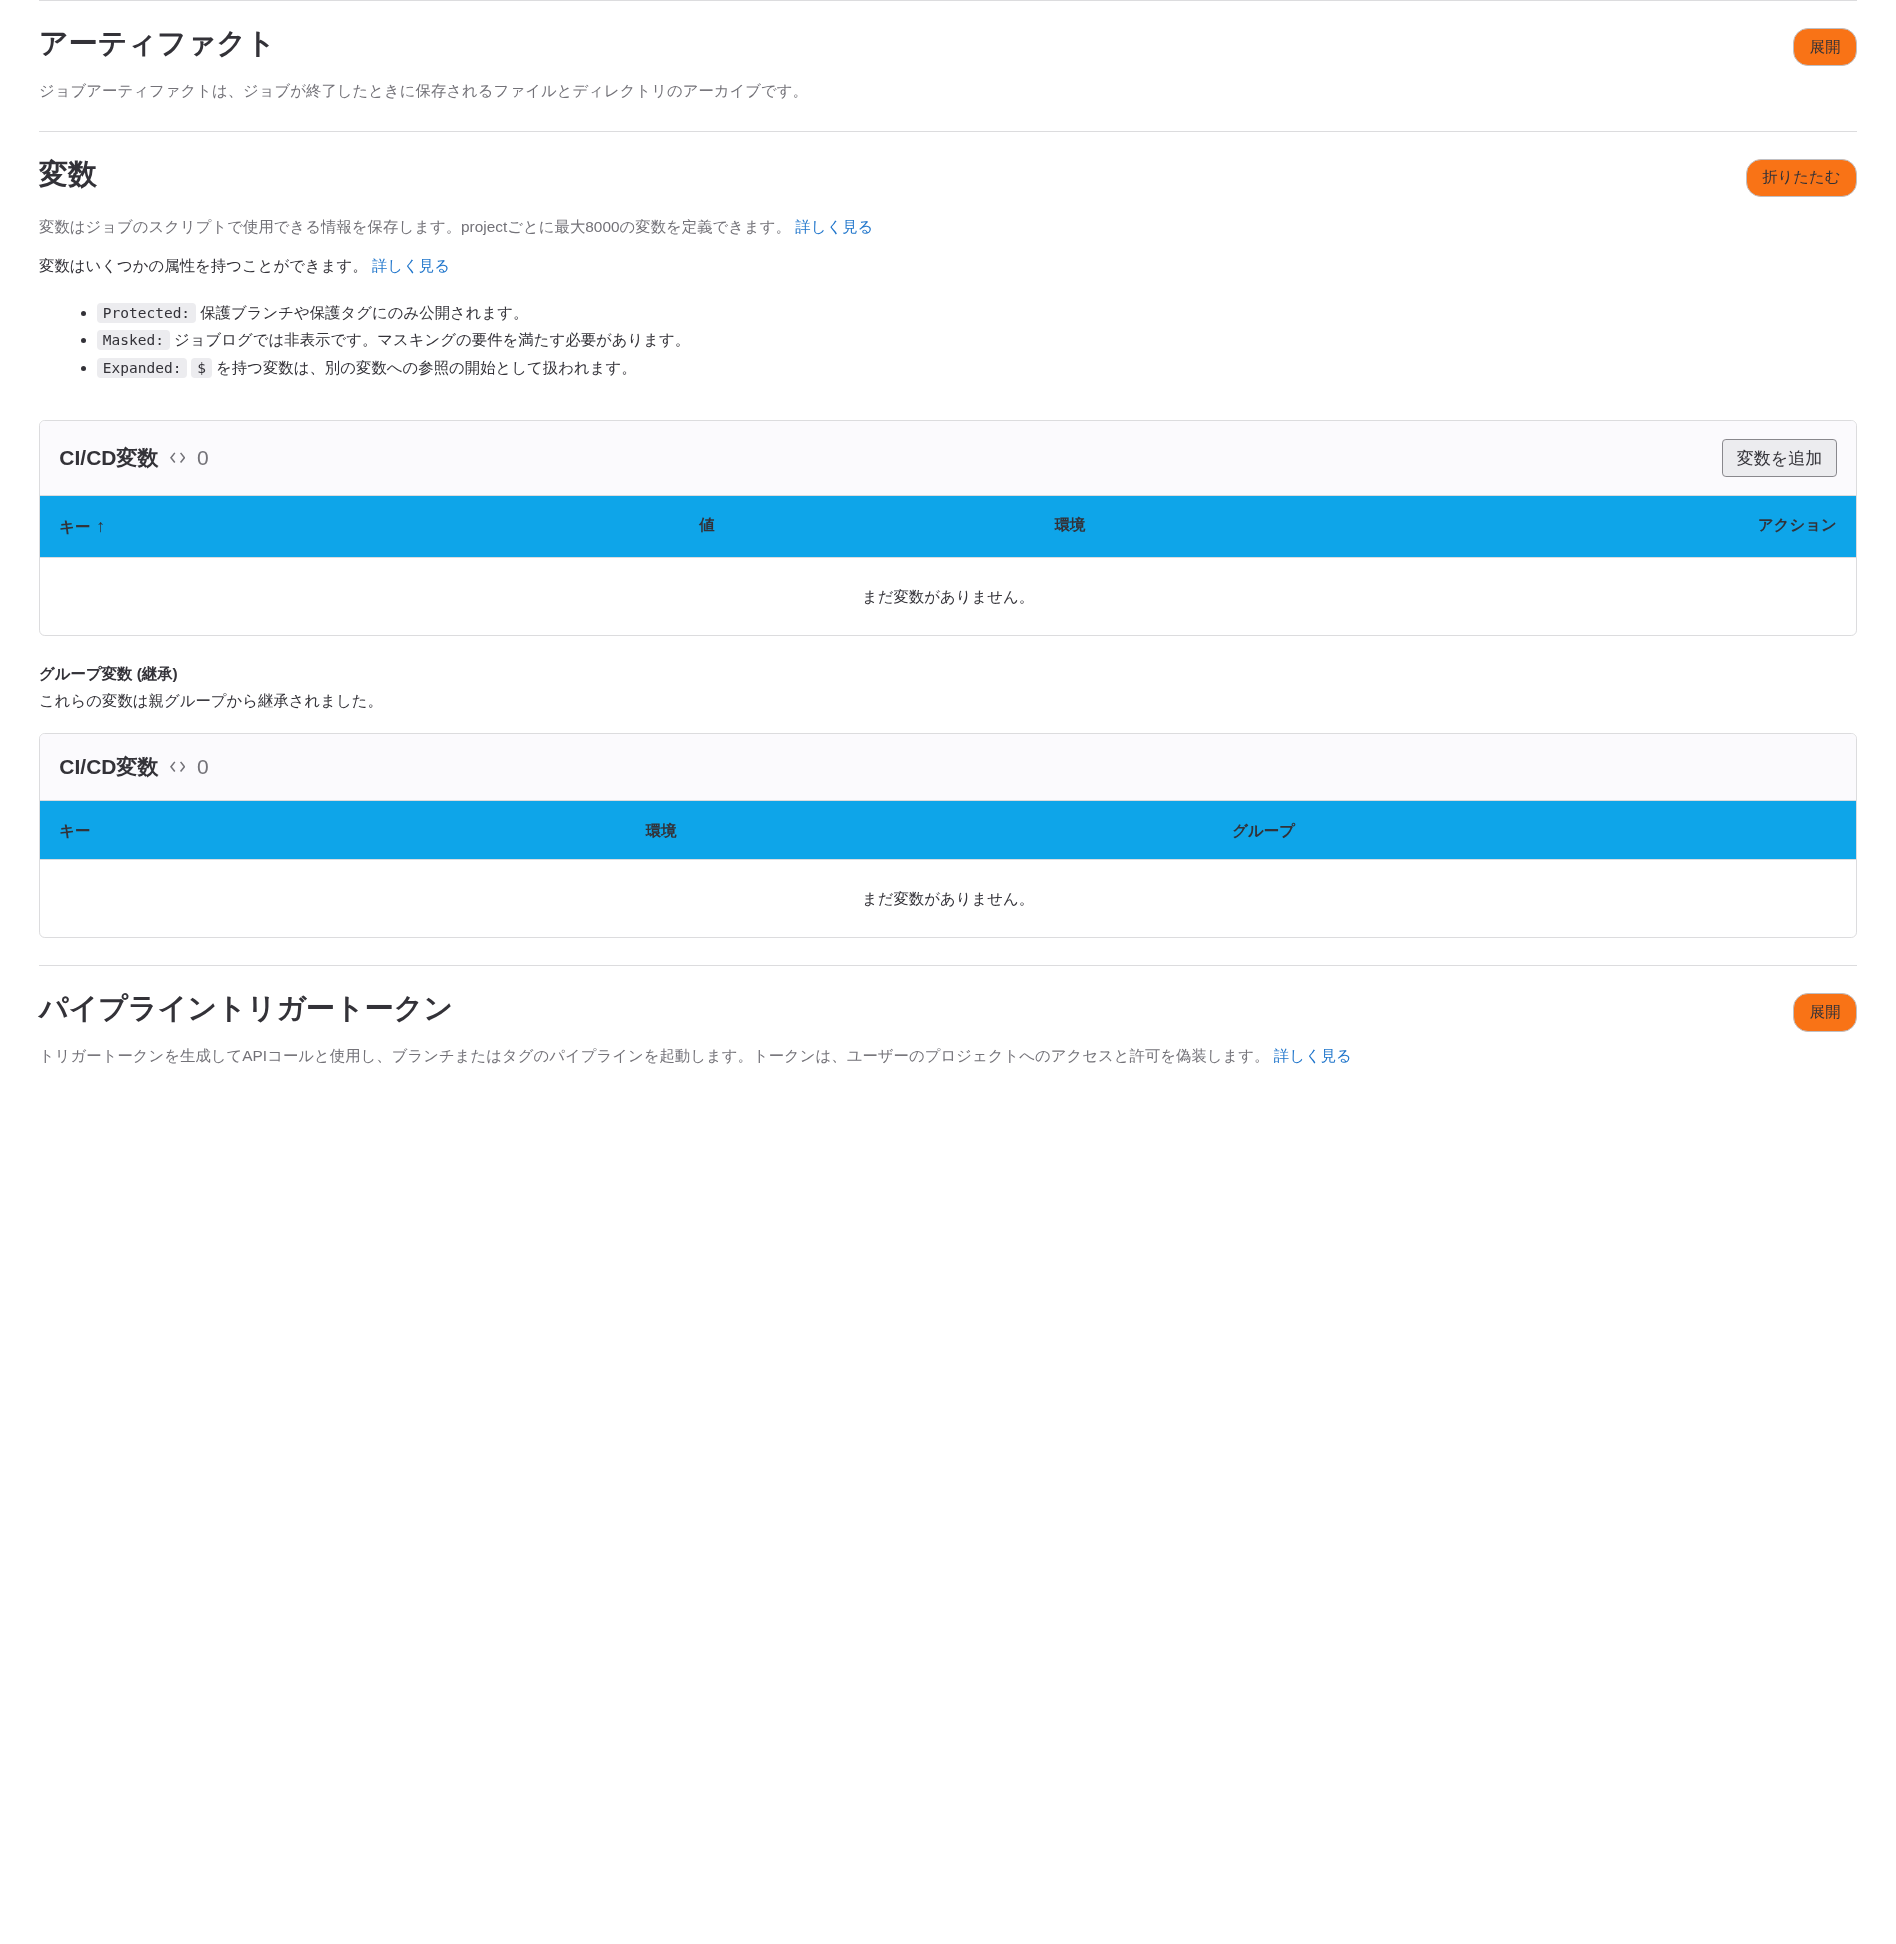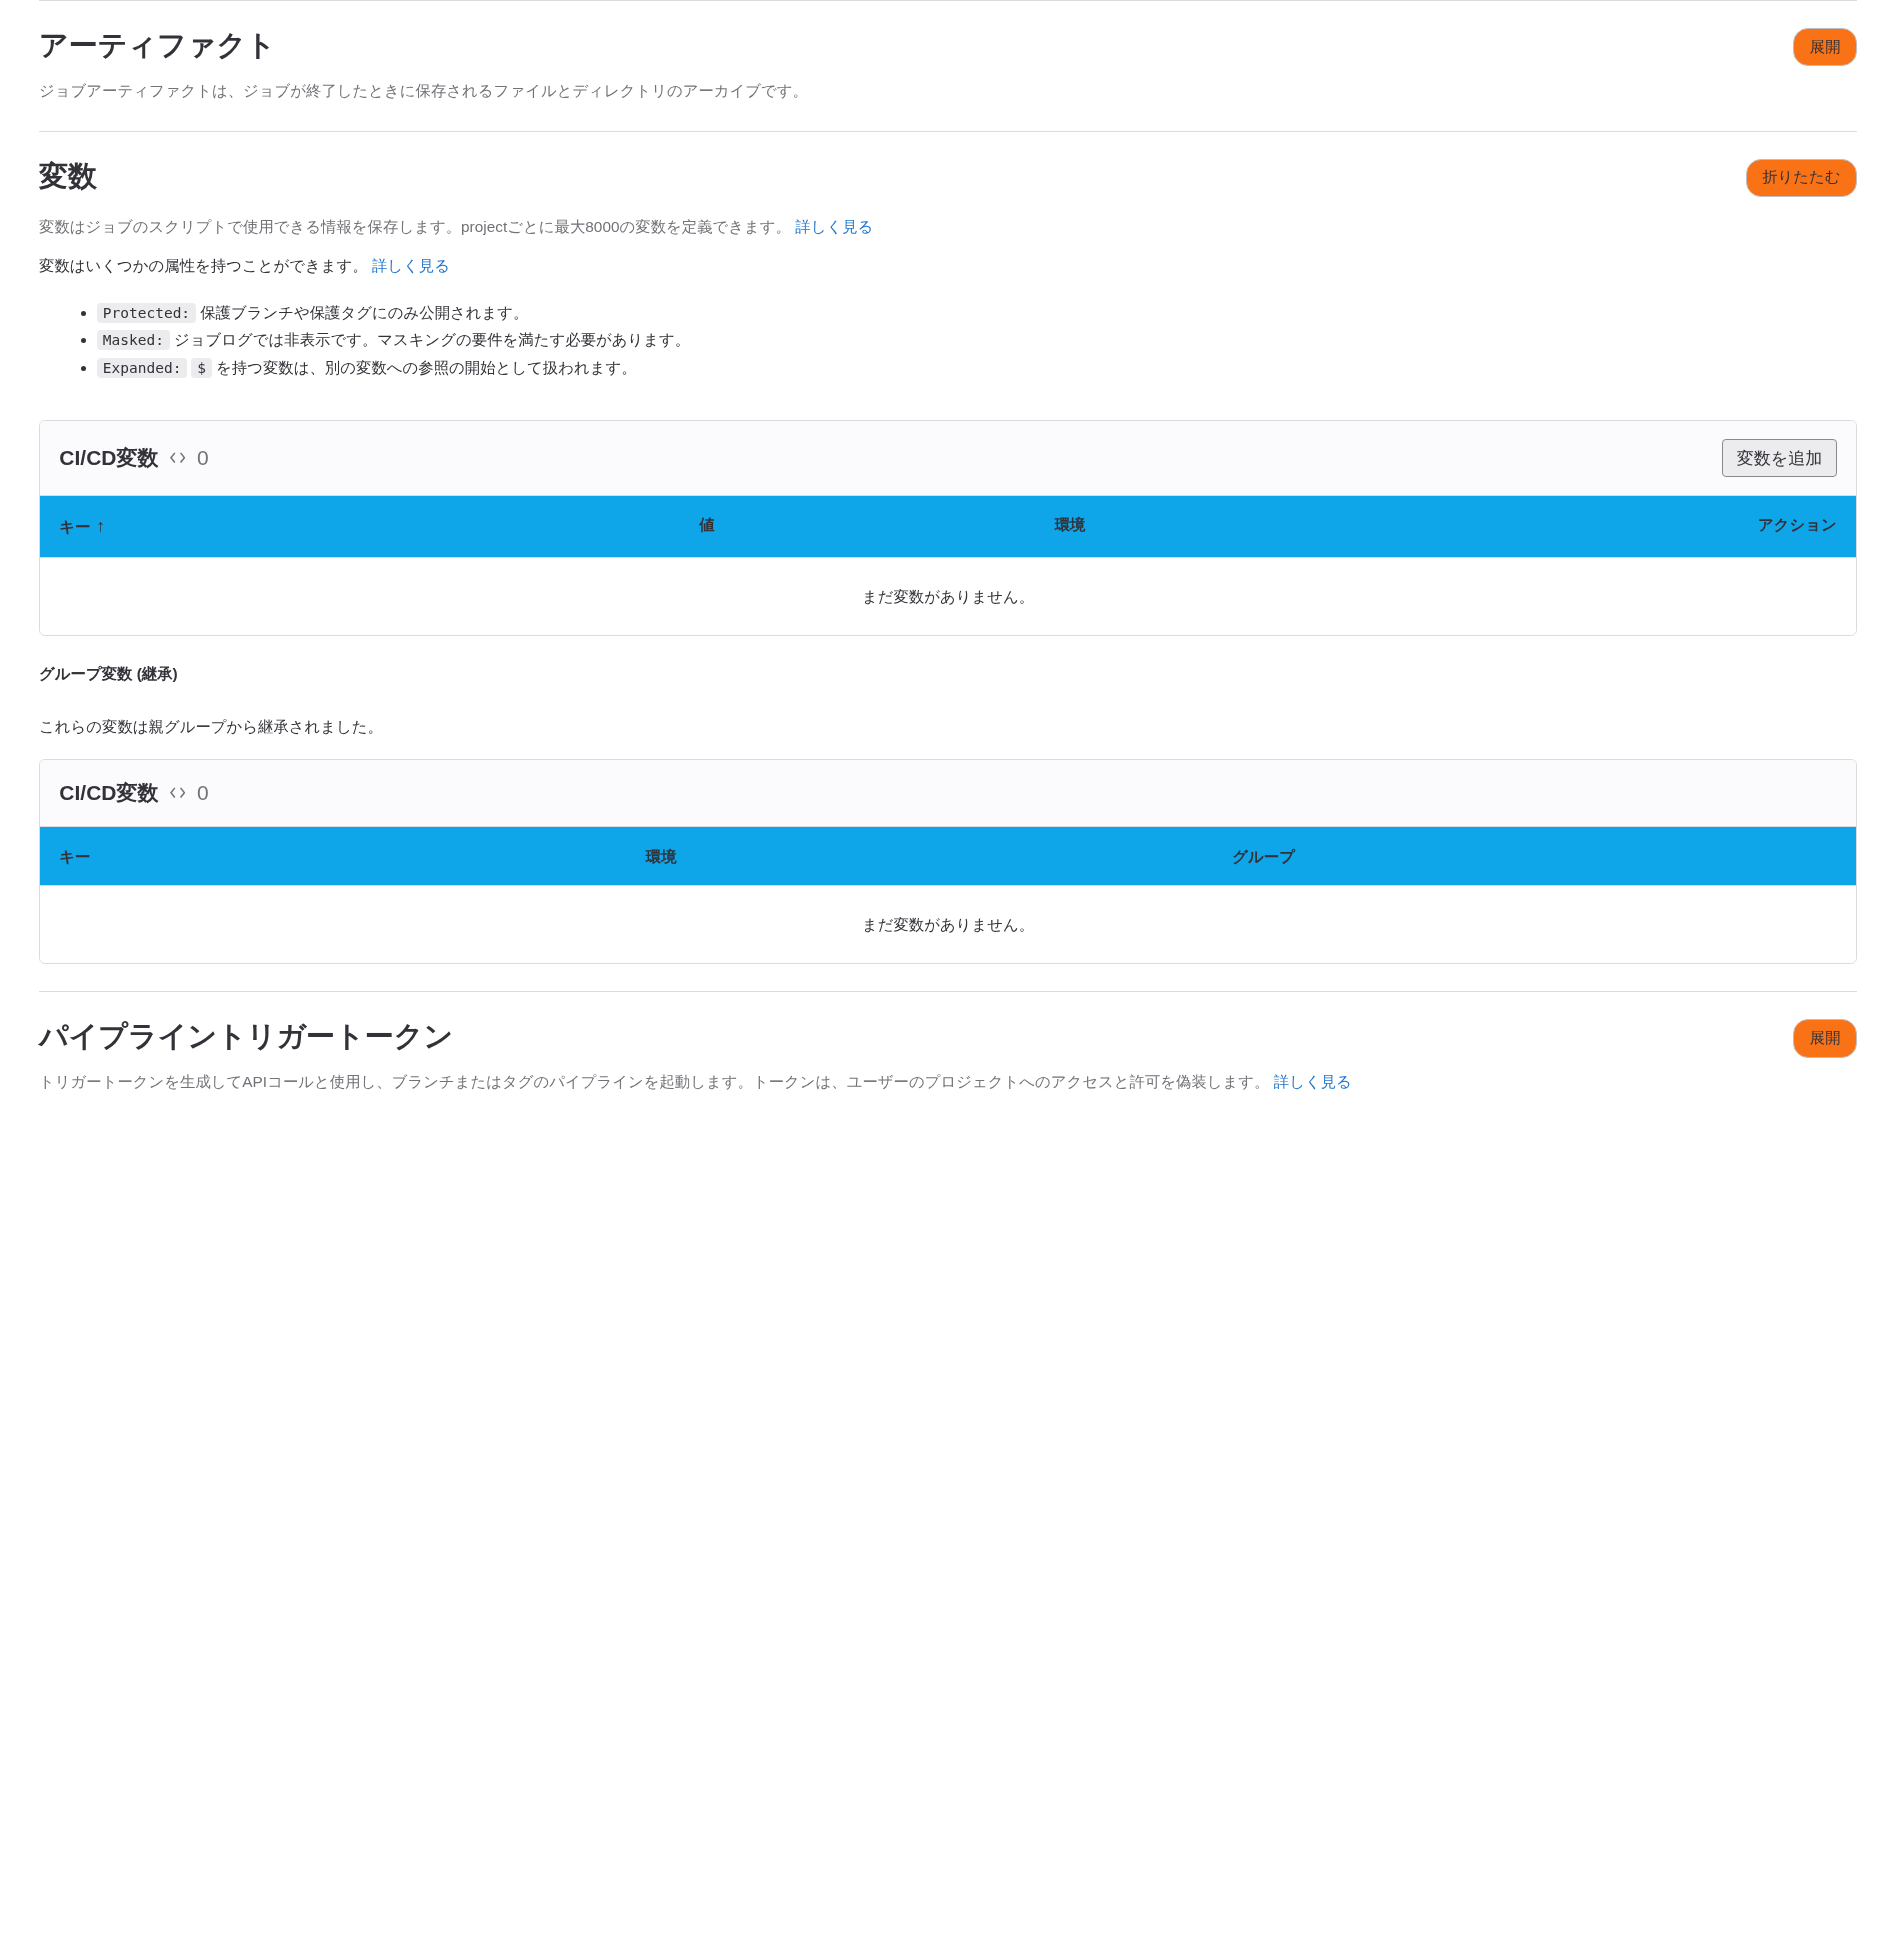--- a/index.html
+++ b/index.html
@@ -25,20 +25,21 @@
     .section-header {
       display: flex;
       justify-content: space-between;
       align-items: flex-start;
       margin-bottom: 11.6px;
     }
     .section-title {
       font-size: 29px;
       font-weight: 700;
       color: #333238;
+      font-family: Liberation Mono, monospace;
     }
     .toggle-button {
       background: #f97316;
       border: 1px solid #bfbfc3;
       border-radius: 15px;
       padding: 7.7px 15.4px;
       font-size: 15.4px;
       color: #333238;
       cursor: pointer;
       white-space: nowrap;
@@ -145,21 +146,21 @@
       font-size: 17.4px;
       color: #333238;
     }
     .subsection-title {
       font-size: 15.4px;
       font-weight: 700;
       margin-top: 26px;
       color: #333238;
     }
     .subsection-desc {
-      margin-top: 30px;
+      margin-top: 4px;
       color: #333238;
       font-size: 15.4px;
     }
     .card.inherited {
       margin-top: 21px;
     }
     .desc-block {
       margin-top: 17px;
     }
   </style>

